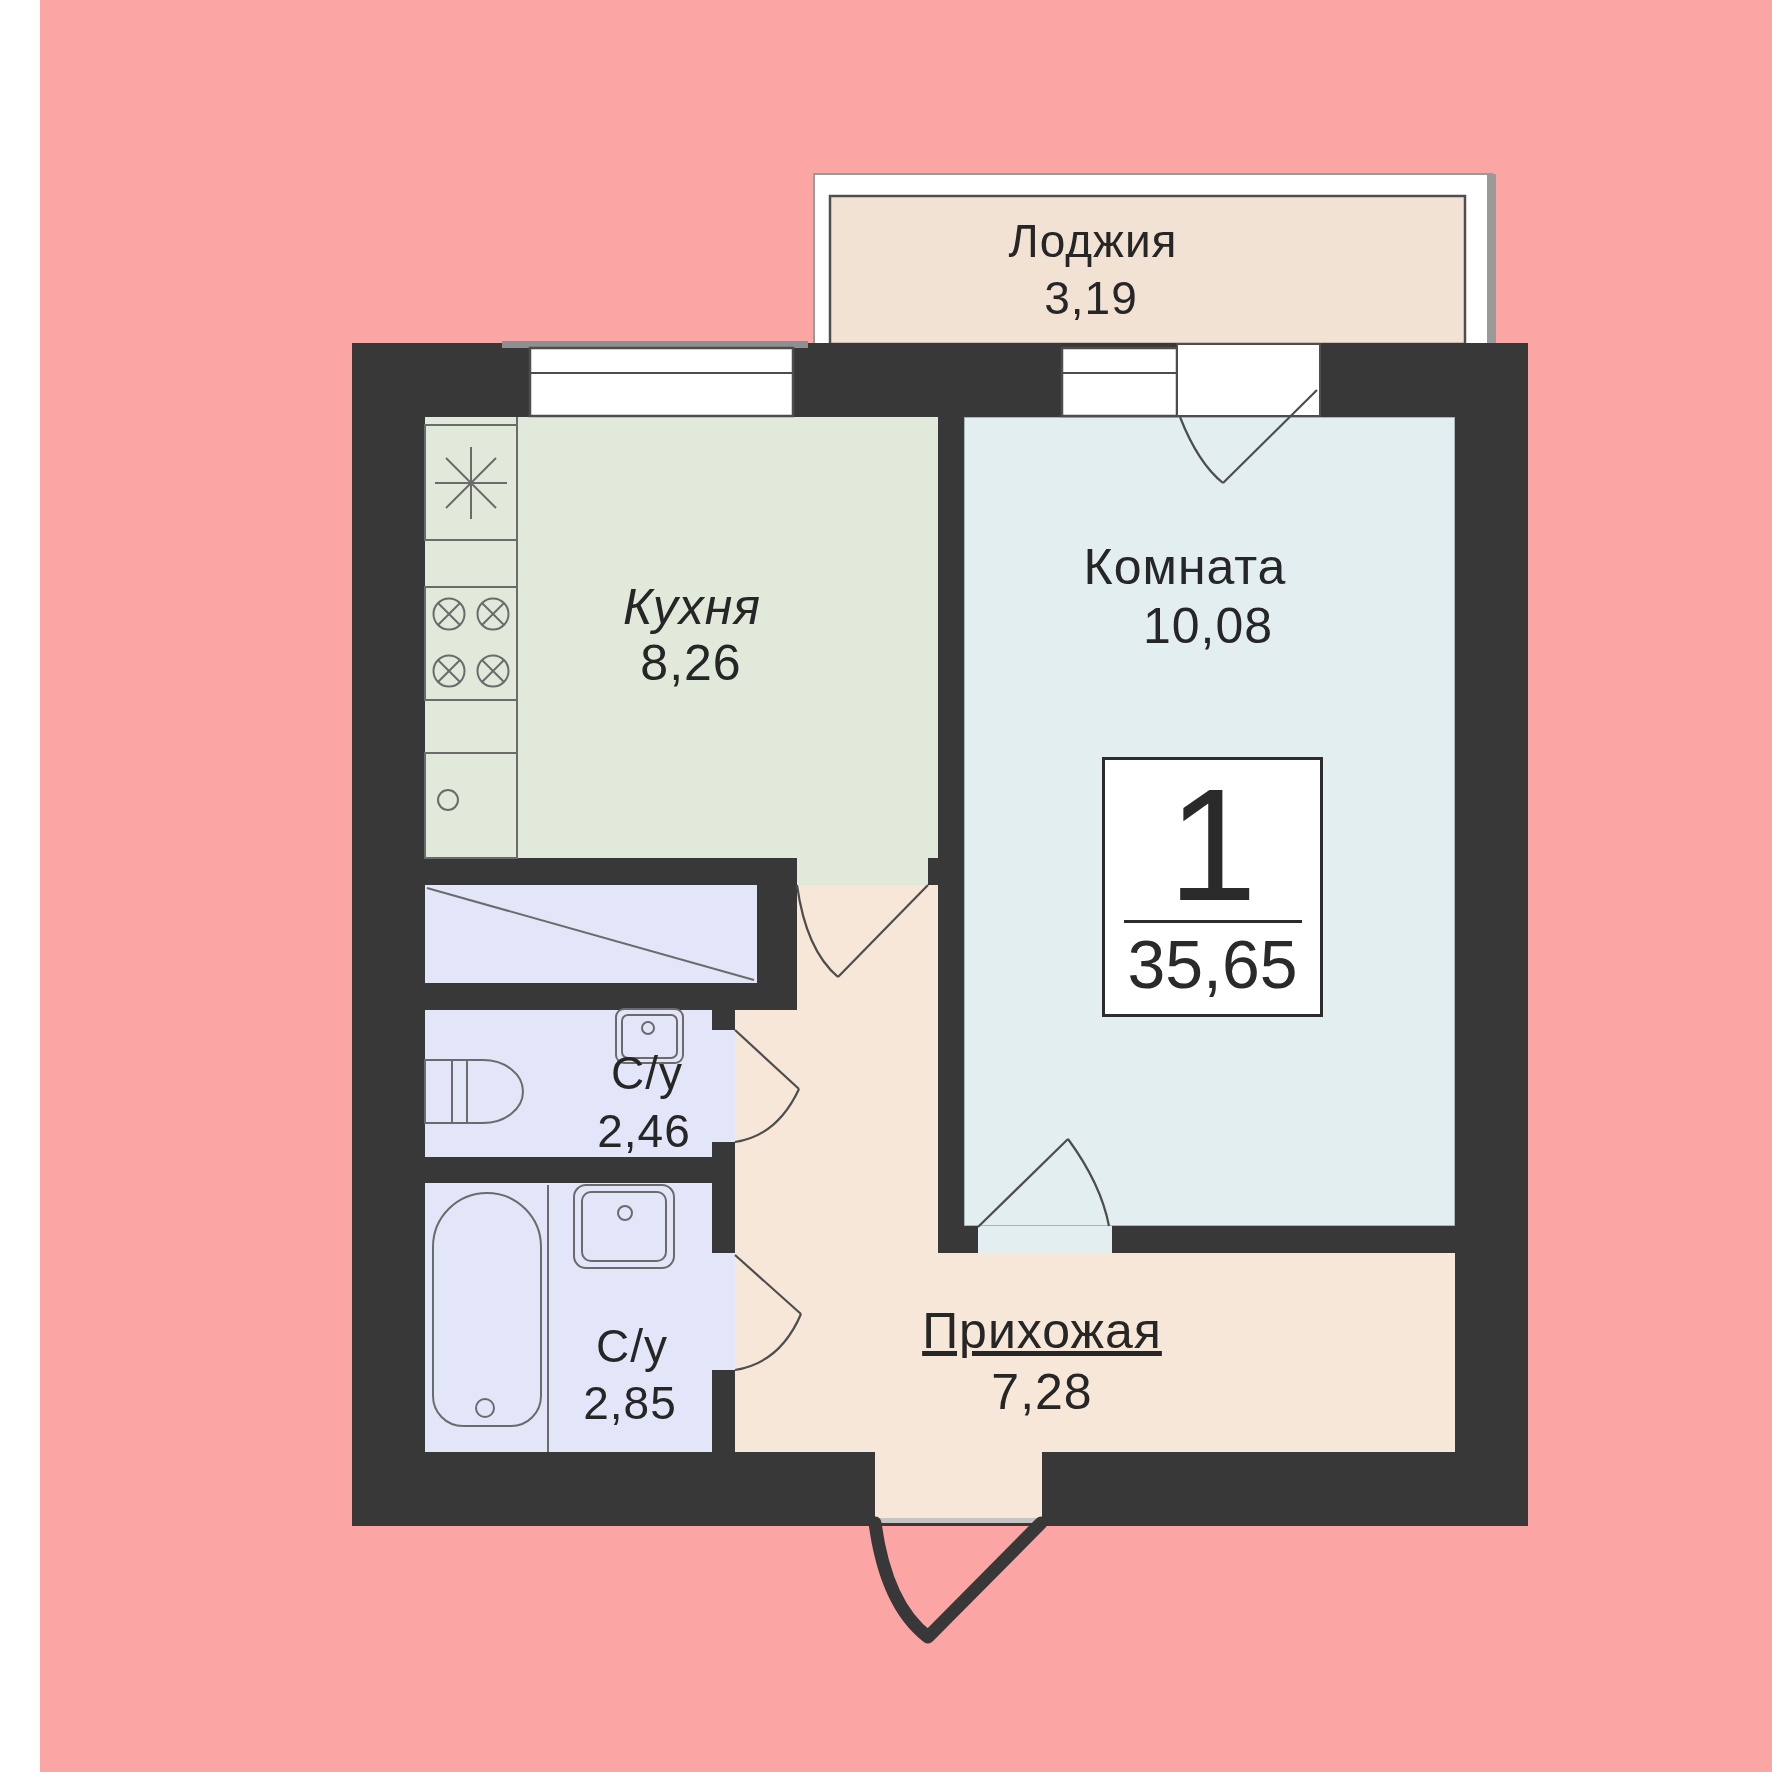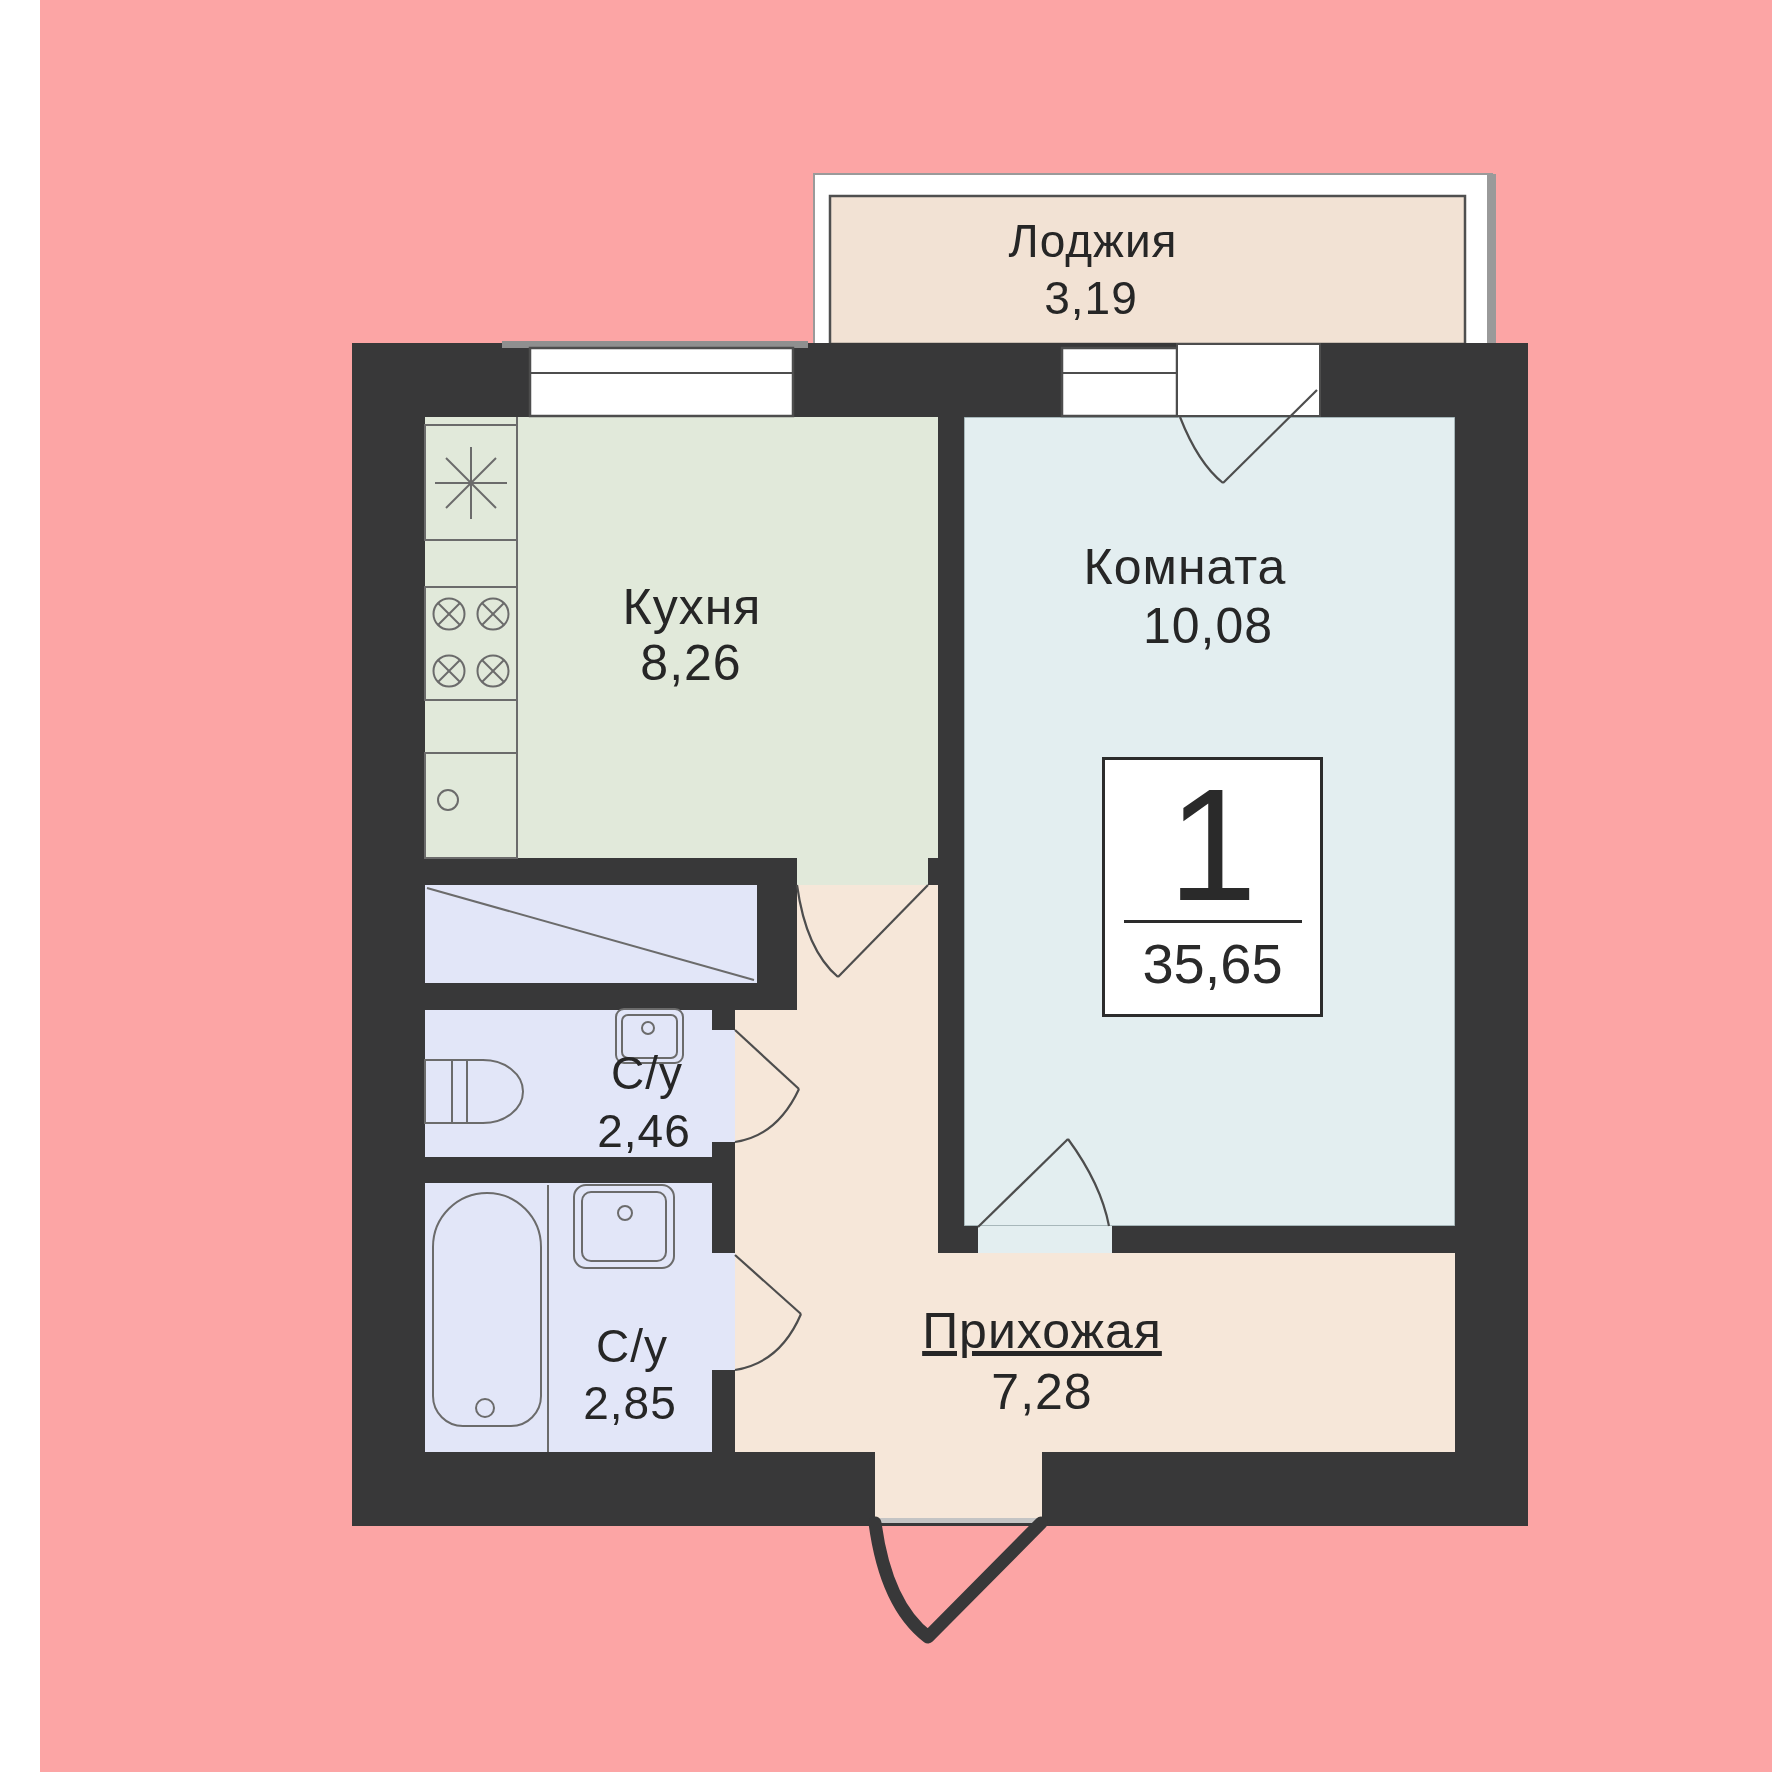--- a/index.html
+++ b/index.html
@@ -39,21 +39,21 @@
     font-size:160px;
     line-height:130px;
     font-weight:500;
   }
   .badge-divider{
     width:178px;height:0;
     border-top:3px solid #2c2c2c;
     margin:10px 0 10px 0;
   }
   .badge-area{
-    font-size:56px;
+    font-size:68px;
     line-height:62px;
   }
 </style>
 </head>
 <body>
 
 <div id="canvas">
 
   <svg id="plan-svg" width="1772" height="1772" viewBox="0 0 1772 1772">
 
@@ -194,21 +194,21 @@
         <rect x="542" y="1192" width="84" height="69" rx="9"></rect>
         <circle cx="585" cy="1213" r="7"></circle>
       </g>
       <line x1="508" y1="1185" x2="508" y2="1452"></line>
     </g>
   </svg>
 
   <div class="room-label small-label" style="left:1053px;top:241px;">Лоджия</div>
   <div class="room-label small-label" style="left:1051px;top:298px;">3,19</div>
 
-  <div class="room-label" style="left:652px;top:607px;">Кухня</div>
+  <div class="room-label" style="left:652px;top:607px;font-style:italic;">Кухня</div>
   <div class="room-label" style="left:651px;top:663px;">8,26</div>
 
   <div class="room-label" style="left:1145px;top:567px;">Комната</div>
   <div class="room-label" style="left:1168px;top:626px;">10,08</div>
 
   <div class="room-label small-label" style="left:607px;top:1073px;">С/у</div>
   <div class="room-label small-label" style="left:604px;top:1131px;">2,46</div>
 
   <div class="room-label small-label" style="left:592px;top:1346px;">С/у</div>
   <div class="room-label small-label" style="left:590px;top:1403px;">2,85</div>

